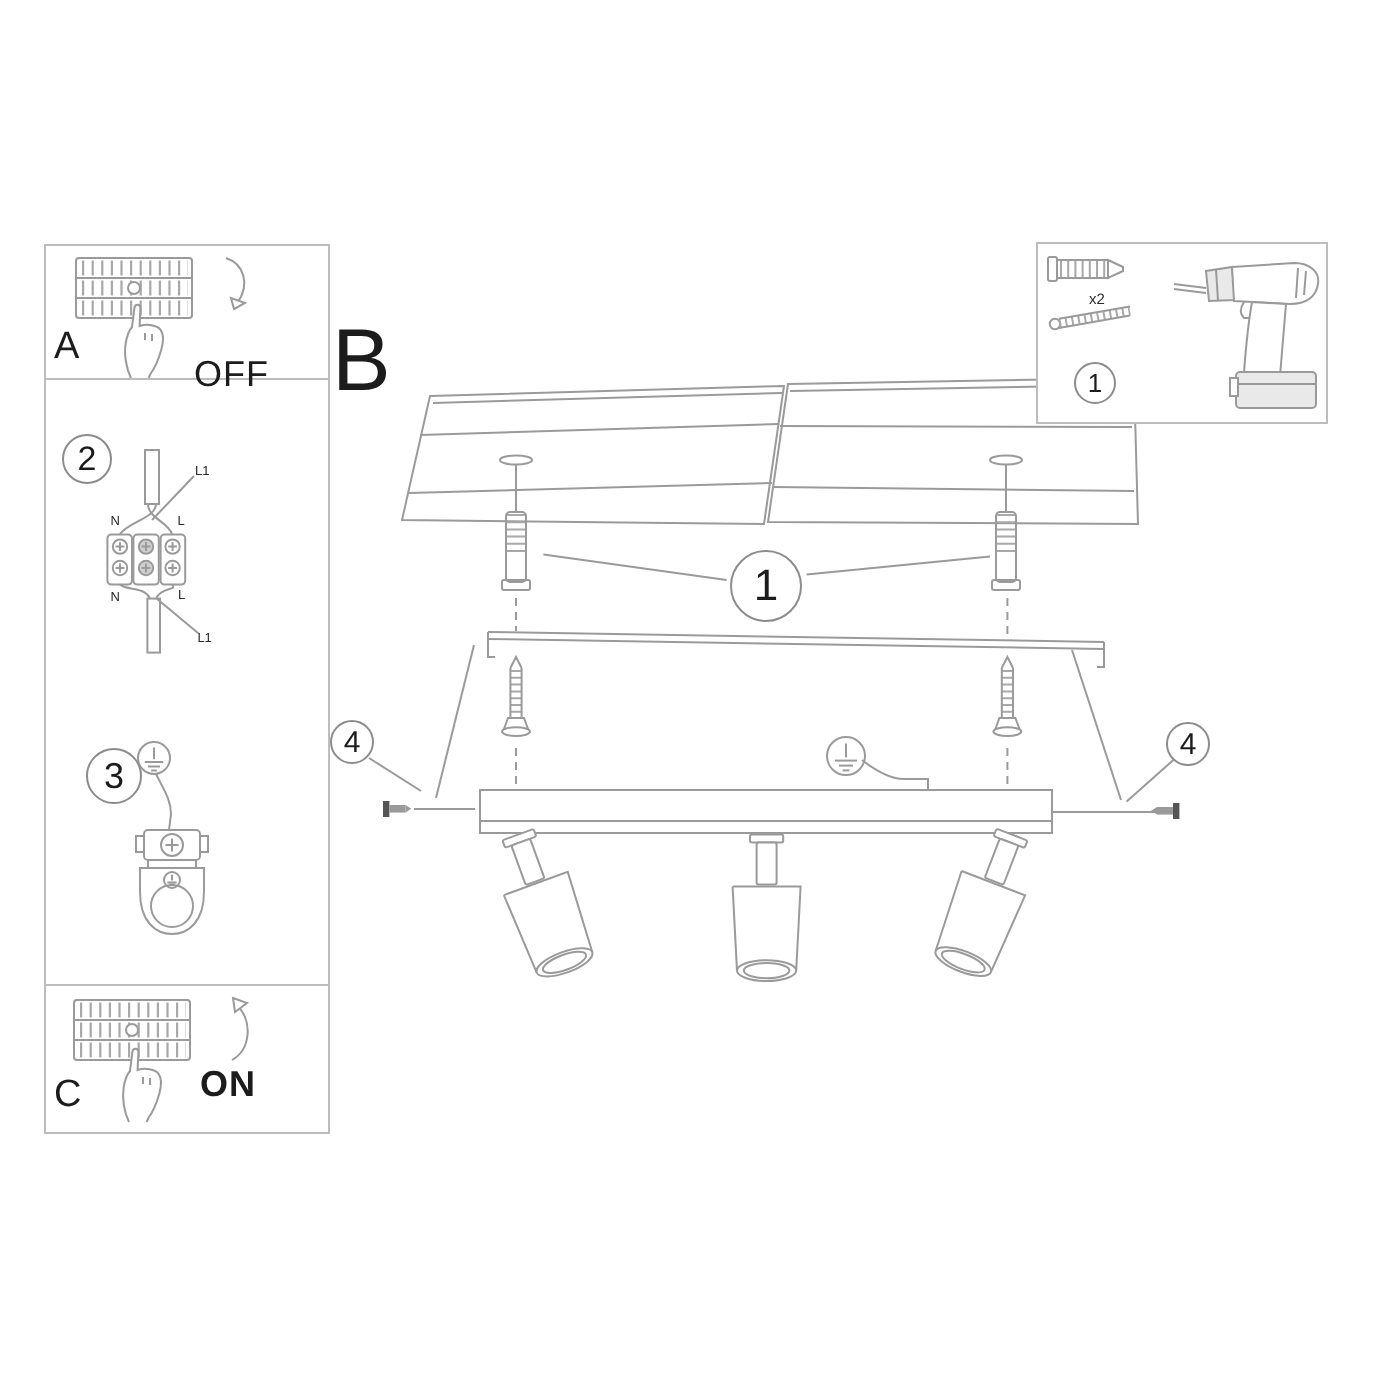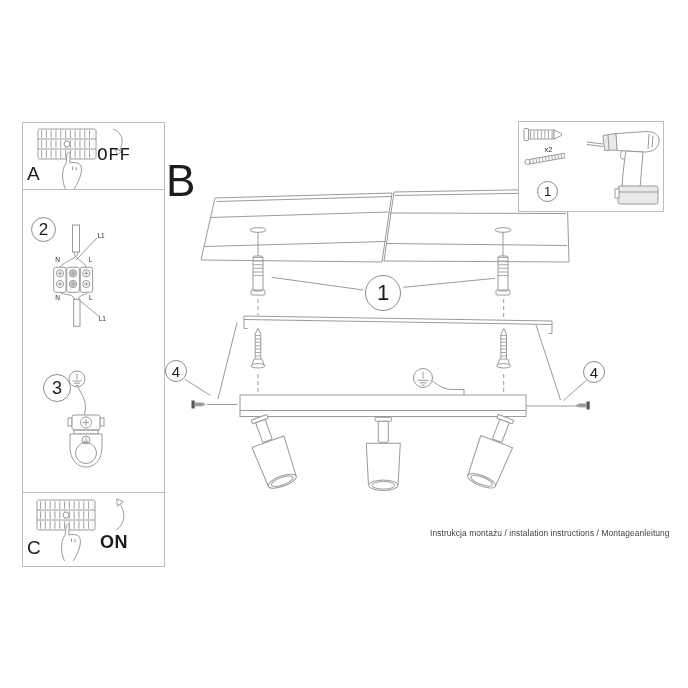--- a/index.html
+++ b/index.html
@@ -162,21 +162,21 @@
     <g transform="translate(34,28)">
           <use href="#hand"></use>
         </g>
     <g stroke="#9a9a9a" fill="none">
       <path d="M90,6 C99,9 102,19 96,28"></path>
       <polygon points="94,31.5 99.5,28.5 92.5,26" fill="#fff"></polygon>
     </g>
   </svg>
 </div>
 <div class="lbl" style="left:27px;top:163px;font-size:19px;">A</div>
-<div class="lbl" style="left:97px;top:145px;font-size:18px;letter-spacing:.5px;font-family:Liberation Mono, monospace;">OFF</div>
+<div class="lbl" style="left:97px;top:177px;font-size:18px;letter-spacing:.5px;">OFF</div>
 
 <div class="box" style="left:22px;top:190px;width:143px;height:303px;border-top:none;">
   <svg width="141" height="301" viewBox="0 0 141 301">
     <g stroke="#9a9a9a" fill="none" stroke-width="1">
 
       <g>
         <rect x="49.5" y="35" width="7" height="27"></rect>
         <path d="M51,62 C51,69 61,71 63,77"></path>
         <path d="M55,62 C55,69 41,71 37,77"></path>
         <rect x="30.7" y="77.3" width="12.3" height="25" rx="2"></rect>
@@ -292,16 +292,15 @@
   <span>1</span>
 </div>
 <div class="circle" style="left:165px;top:360px;width:22px;height:22px;font-size:15px;">
   <span>4</span>
 </div>
 <div class="circle" style="left:583px;top:361px;width:22px;height:22px;font-size:15px;">
   <span>4</span>
 </div>
 
 <div class="footer">
-  <div>Instrukcja montażu / instalation instructions / Montageanleitung</div>
 </div>
 
 </div>
 
 </body></html>

